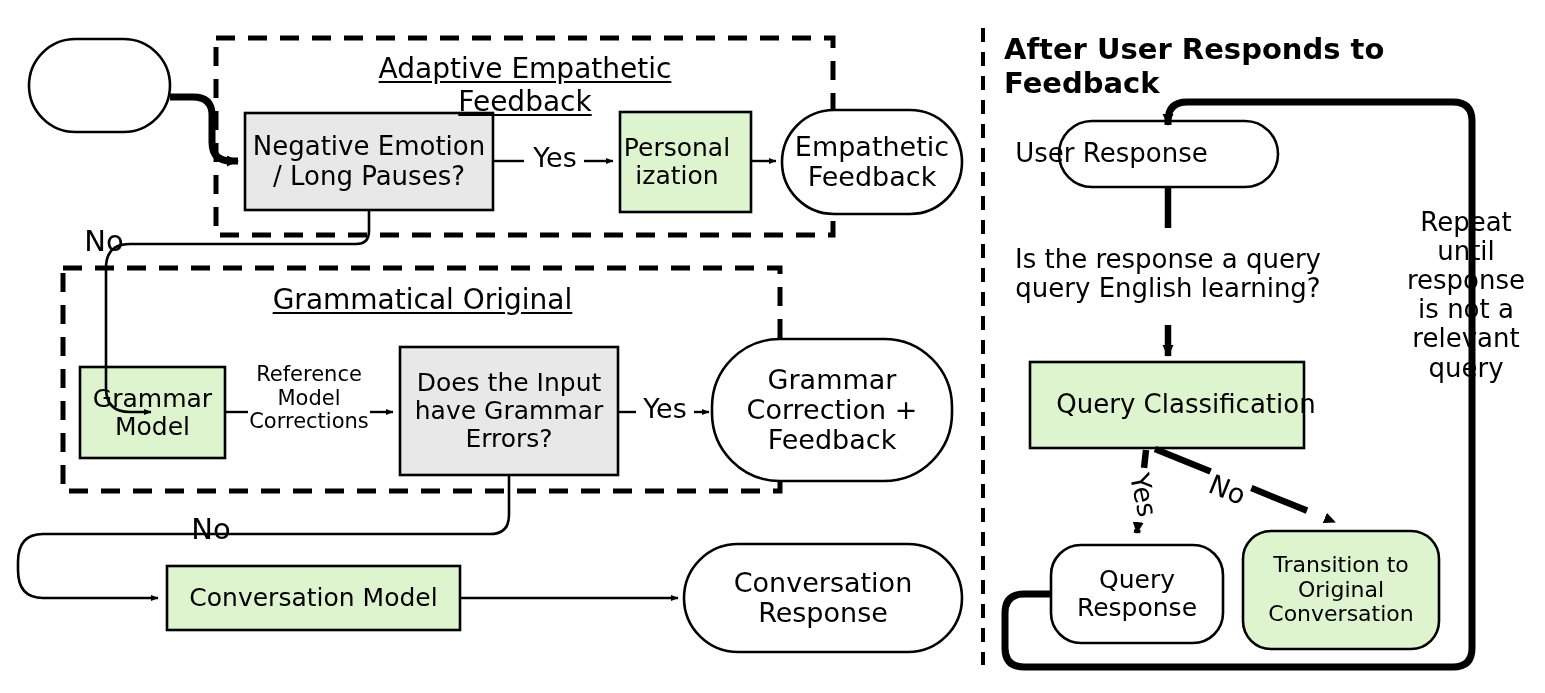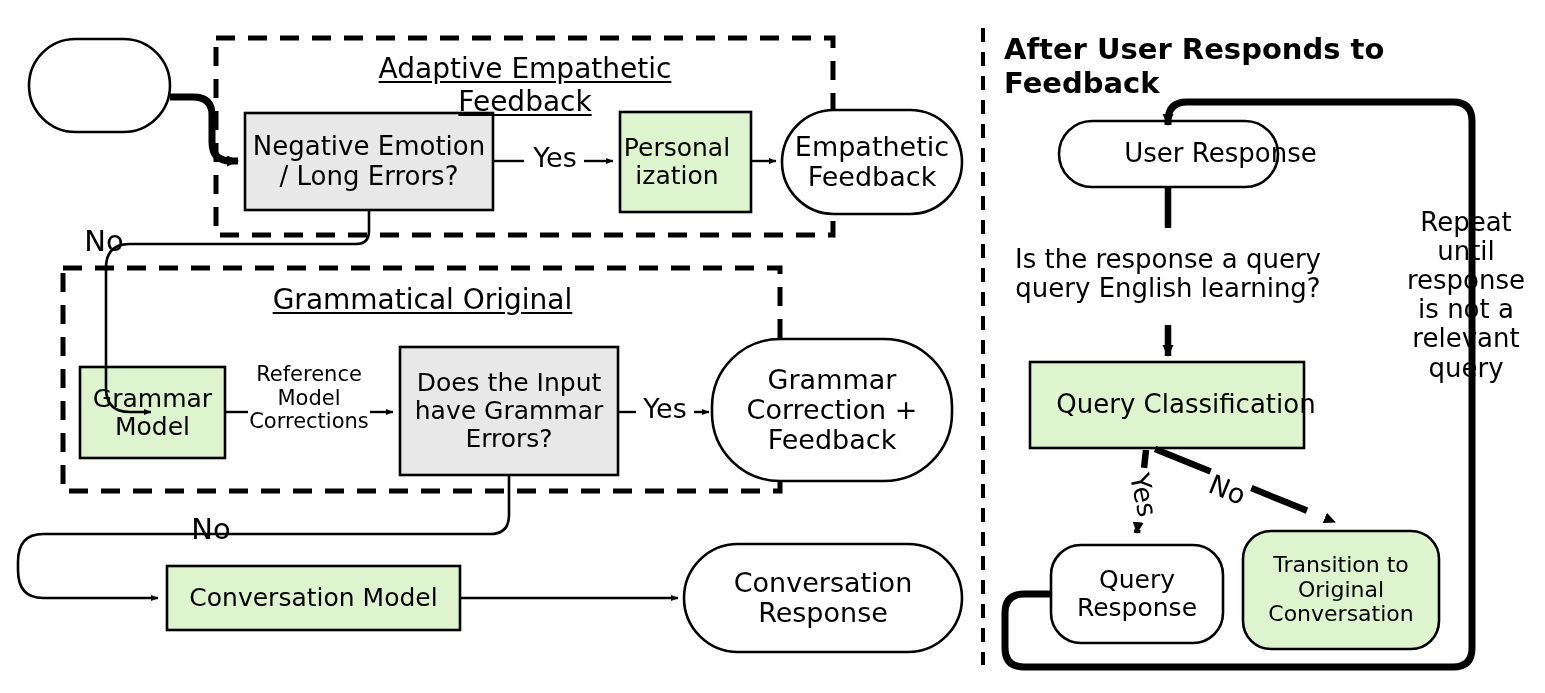--- a/index.html
+++ b/index.html
@@ -128,21 +128,21 @@
 
     <path d="M1051,594 L1024,594 Q1005,594 1005,613 L1005,648 Q1005,667 1024,667 L1453,667 Q1472,667 1472,648 L1472,121 Q1472,102 1453,102 L1187,102 Q1168,102 1168,121 L1168,125" fill="none" stroke="#000" stroke-width="7" marker-end="url(#arrow-thick)"></path>
   </svg>
 
   <div class="sec-title" style="left:310px; top:52px; width:430px; font-size:28px;">Adaptive Empathetic Feedback</div>
 
   <div class="sec-title" style="left:230px; top:283px; width:385px; font-size:28px;">Grammatical Original</div>
 
 
   <div class="node-label" style="left:245px; top:113px; width:248px; height:97px; font-size:26px;">Negative Emotion
-/ Long Errors?</div>
+/ Long Pauses?</div>
 
   <div class="node-label" style="left:620px; top:112px; width:114px; height:100px; font-size:25px;">Personal
 ization</div>
 
   <div class="node-label" style="left:776px; top:110px; width:192px; height:104px; font-size:27px;">Empathetic
 Feedback</div>
 
   <div class="node-label" style="left:80px; top:367px; width:145px; height:91px; font-size:25px;">Grammar
 Model</div>
 
@@ -166,21 +166,21 @@
   <div class="free-label" style="left:243px; top:363px; width:132px; font-size:21px;">Reference
 Model
 Corrections</div>
 
   <div class="free-label" style="left:634px; top:394px; width:62px; font-size:27px;">Yes</div>
 
   <div class="free-label" style="left:180px; top:513px; width:62px; font-size:29px;">No</div>
 
   <div class="panel-title" style="left:1004px; top:32px; font-size:29px;">After User Responds to Feedback</div>
 
-  <div class="node-label" style="left:1111px; top:121px; width:219px; height:66px; font-size:26px;">User Response</div>
+  <div class="node-label" style="left:1002px; top:121px; width:219px; height:66px; font-size:26px;">User Response</div>
 
   <div class="node-label" style="left:1030px; top:362px; width:312px; height:86px; font-size:26px;">Query Classification</div>
 
   <div class="node-label" style="left:1051px; top:545px; width:172px; height:98px; font-size:25px;">Query
 Response</div>
 
   <div class="node-label" style="left:1239px; top:531px; width:204px; height:118px; font-size:22px;">Transition to
 Original
 Conversation</div>
 

